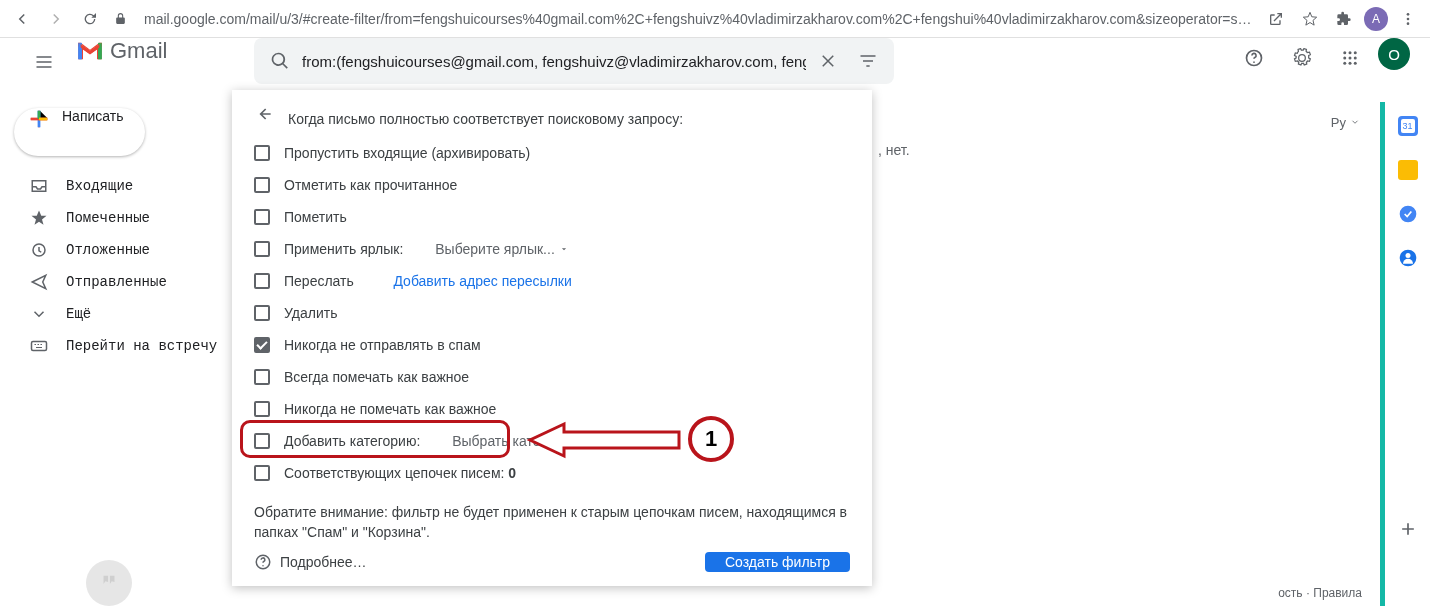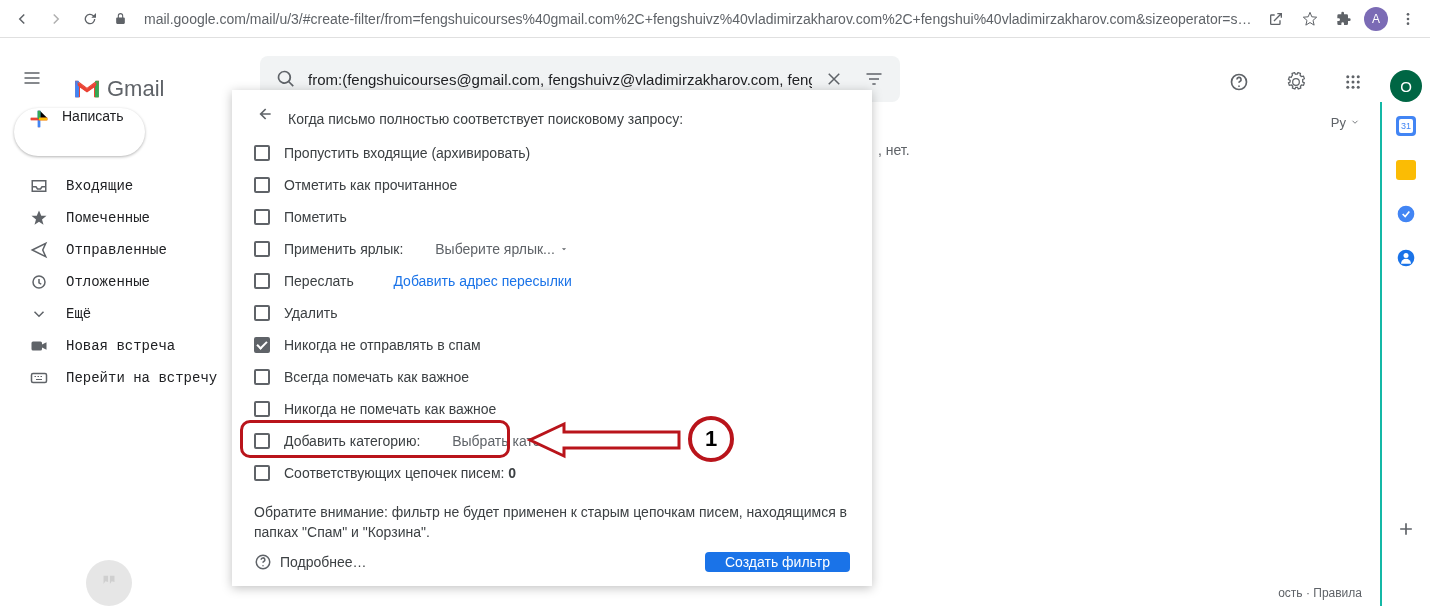--- a/index.html
+++ b/index.html
@@ -4,21 +4,21 @@
 <style>
   * { box-sizing: border-box; }
   body { margin:0; font-family: Arial, Helvetica, sans-serif; color:#202124; background:#fff; font-size:14px; width:1430px; }
   
   .chrome-bar { height:38px; display:flex; align-items:center; padding:0 8px; gap:6px; border-bottom:1px solid #e0e0e0; }
   .chrome-btn { width:28px; height:28px; display:flex; align-items:center; justify-content:center; fill:#5f6368; border-radius:50%; }
   .chrome-bar .url { flex:1; font-size:14px; color:#5f6368; padding-left:8px; white-space:nowrap; overflow:hidden; text-overflow:ellipsis; }
   .chrome-icon-btn { width:28px; height:28px; display:flex; align-items:center; justify-content:center; fill:#5f6368; border-radius:50%; }
   .avatar-a { width:24px; height:24px; border-radius:50%; background:#7b6bb5; color:#fff; display:flex; align-items:center; justify-content:center; font-size:12px; font-weight:500; }
   
-  .gm-header { height:64px; display:flex; align-items:flex-end; padding:0 8px; gap:17px; }
+  .gm-header { height:64px; display:flex; align-items:flex-start; padding:0 20px; gap:8px; }
   .menu-btn { width:48px; height:48px; display:flex; align-items:center; justify-content:center; fill:#5f6368; }
   .gm-logo { display:flex; align-items:center; gap:6px; width:170px; }
   .gm-logo svg { width:28px; height:22px; }
   .gm-logo span { color:#5f6368; font-size:22px; }
   .search-wrap { width:640px; height:46px; background:#f1f3f4; border-radius:8px; display:flex; align-items:center; padding:0 6px; }
   .search-wrap .s-icon { width:40px; display:flex; justify-content:center; fill:#5f6368; }
   .search-wrap input { flex:1; border:none; background:transparent; font-size:15px; outline:none; color:#202124; }
   .gm-header .spacer { flex:1; }
   .hdr-icon { width:40px; height:40px; display:flex; align-items:center; justify-content:center; fill:#5f6368; }
   .avatar-o { width:32px; height:32px; border-radius:50%; background:#006644; color:#fff; display:flex; align-items:center; justify-content:center; font-size:15px; font-weight:500; }
@@ -27,21 +27,21 @@
   .sidebar { width:238px; padding:6px 0 0 8px; }
   .compose { height:48px; display:inline-flex; align-items:flex-start; gap:12px; border-radius:24px; padding:0 22px 0 14px; background:#fff; box-shadow:0 1px 3px rgba(0,0,0,0.3); margin:0 0 14px 6px; }
   .compose svg { width:22px; height:22px; }
   .nav-item { height:32px; display:flex; align-items:center; gap:18px; padding-left:22px; border-radius:0 16px 16px 0; color:#202124; fill:#5f6368; font-size:14px;font-family:Liberation Mono, monospace; }
   .meet-hdr { font-size:14px; color:#202124; padding:18px 0 6px 22px; font-weight:500; }
   .content { flex:1; position:relative; }
   .toolbar { height:40px; display:flex; align-items:center; justify-content:flex-end; padding-right:20px; }
   .lang { color:#5f6368; font-size:13px; display:flex; align-items:center; gap:4px; fill:#5f6368; }
   .faded-text { position:absolute; left:640px; top:40px; color:#5f6368; font-size:14px; }
   .footer-right { position:absolute; right:18px; bottom:6px; color:#5f6368; font-size:12px; }
-  .right-rail { width:50px; border-left:2px solid #14b8a6; display:flex; flex-direction:column; align-items:center; padding-top:14px; gap:24px; }
+  .right-rail { width:50px; border-left:5px solid #14b8a6; display:flex; flex-direction:column; align-items:center; padding-top:14px; gap:24px; }
   .rail-icon { width:20px; height:20px; border-radius:4px; }
   .rail-plus { fill:#5f6368; }
   
   .popup { position:absolute; left:232px; top:90px; width:640px; background:#fff; box-shadow:0 2px 10px rgba(0,0,0,0.25); padding:14px 22px 14px 22px; }
   .popup .back-row { display:flex; align-items:flex-end; gap:14px; color:#3c4043; font-size:14px; margin-bottom:10px; fill:#5f6368; }
   .filter-opt { display:flex; align-items:center; gap:14px; height:32px; color:#3c4043; font-size:14px; }
   .chk { width:16px; height:16px; border:2px solid #5f6368; border-radius:2px; flex-shrink:0; }
   .chk.checked { background:#5f6368; position:relative; }
   .chk.checked::after { content:""; position:absolute; left:3px; top:0px; width:4px; height:8px; border:solid #fff; border-width:0 2px 2px 0; transform:rotate(45deg); }
   .opt-link { color:#1a73e8; font-size:14px; }
@@ -198,43 +198,36 @@
         <span>Входящие</span>
       </div>
     <div class="nav-item">
         <svg width="18" height="18" viewBox="0 0 24 24">
           <path d="M12 17l-6 4 2-7-6-5h7l3-7 3 7h7l-6 5 2 7z" fill="#5f6368"></path>
         </svg>
         <span>Помеченные</span>
       </div>
     <div class="nav-item">
         <svg width="18" height="18" viewBox="0 0 24 24">
-          <path d="M3 12l18-9-4 9 4 9z" fill="none" stroke="#5f6368" stroke-width="2"></path>
-        </svg>
-        <span>Отправленные</span>
-      </div>
-    <div class="nav-item">
-        <svg width="18" height="18" viewBox="0 0 24 24">
           <circle cx="12" cy="12" r="8" fill="none" stroke="#5f6368" stroke-width="2"></circle>
           <path d="M12 8v5l3 2" stroke="#5f6368" stroke-width="2" fill="none"></path>
         </svg>
         <span>Отложенные</span>
       </div>
     <div class="nav-item">
         <svg width="18" height="18" viewBox="0 0 24 24">
+          <path d="M3 12l18-9-4 9 4 9z" fill="none" stroke="#5f6368" stroke-width="2"></path>
+        </svg>
+        <span>Отправленные</span>
+      </div>
+    <div class="nav-item">
+        <svg width="18" height="18" viewBox="0 0 24 24">
           <path d="M6 9l6 6 6-6" fill="none" stroke="#5f6368" stroke-width="2"></path>
         </svg>
         <span>Ещё</span>
-      </div>
-    <div class="nav-item">
-        <svg width="18" height="16" viewBox="0 0 24 20">
-          <rect x="2" y="4" width="14" height="12" rx="2" fill="#5f6368"></rect>
-          <path d="M16 8l6-3v10l-6-3z" fill="#5f6368"></path>
-        </svg>
-        <span>Новая встреча</span>
       </div>
     <div class="nav-item">
         <svg width="18" height="14" viewBox="0 0 24 16">
           <rect x="2" y="2" width="20" height="12" rx="2" fill="none" stroke="#5f6368" stroke-width="2"></rect>
           <path d="M6 6h2M10 6h2M14 6h2M8 10h8" stroke="#5f6368" stroke-width="1.5"></path>
         </svg>
         <span>Перейти на встречу</span>
       </div>
   </div>
 

